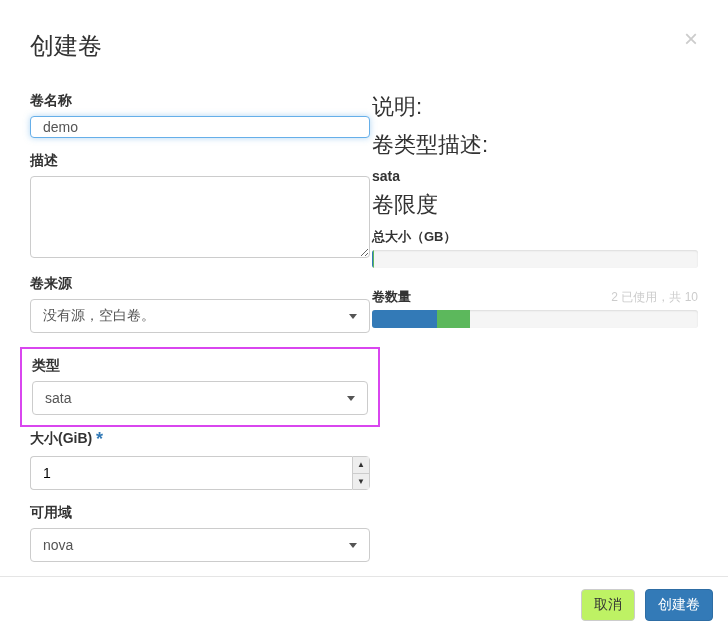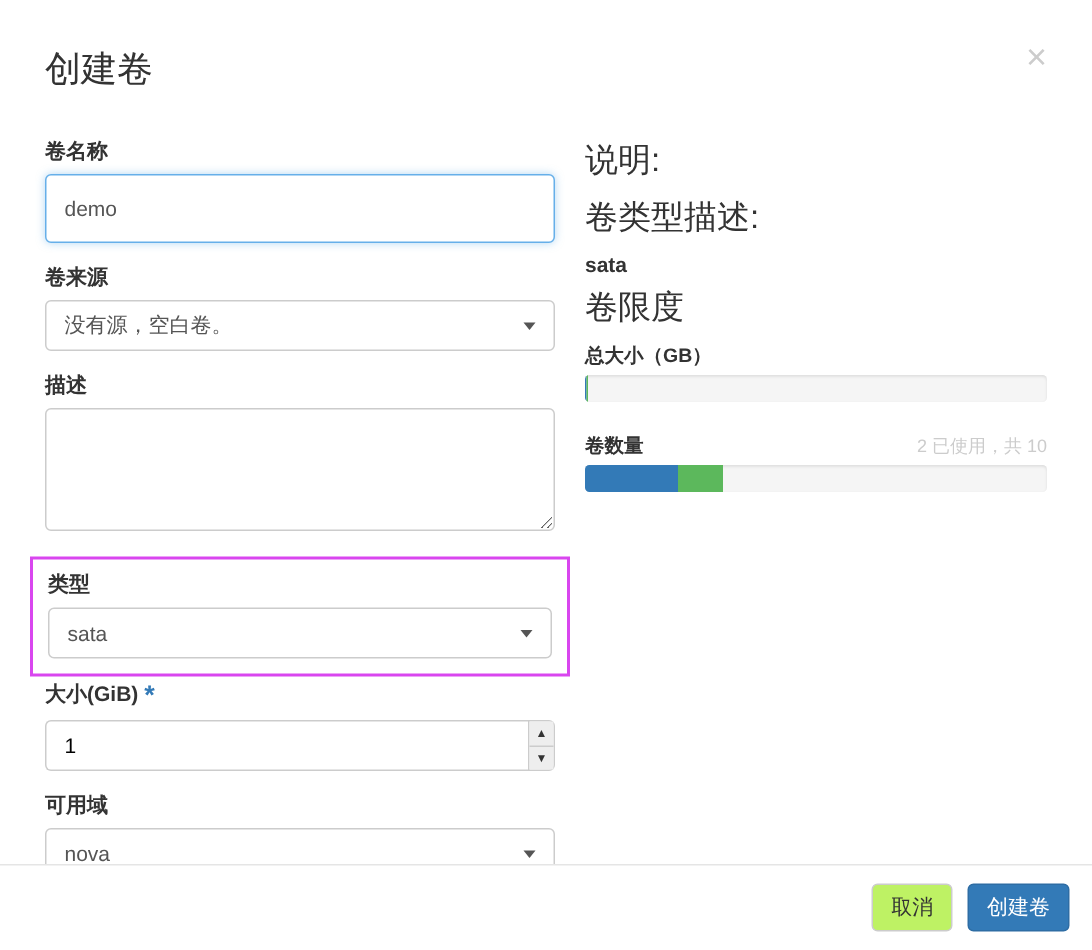--- a/index.html
+++ b/index.html
@@ -35,40 +35,40 @@
       font-size: 24px;
       color: #ccc;
       cursor: pointer;
       background: none;
       border: none;
       line-height: 1;
     }
     .modal-body {
       padding: 15px;
       display: flex;
-      gap: 20px;
+      gap: 2px;
     }
     .left-col {
       flex: 0 0 340px;
     }
     .right-col {
       flex: 1;
     }
     .form-group {
       margin-bottom: 14px;
     }
     .form-label {
       font-weight: bold;
       margin-bottom: 6px;
       display: block;
       color: #333;
     }
     .form-control {
       width: 100%;
-      height: 46px;
+      height: 22px;
       padding: 6px 12px;
       font-size: 14px;
       border: 1px solid #ccc;
       border-radius: 4px;
       background: #fff;
       color: #555;
     }
     .form-control.focused {
       border-color: #66afe9;
       box-shadow: 0 0 6px rgba(102,175,233,0.5);
@@ -243,32 +243,32 @@
   </div>
 
   <div class="modal-body">
     <div class="left-col">
       <div class="form-group">
         <label class="form-label">卷名称</label>
         <input type="text" class="form-control focused" value="demo" style="">
       </div>
 
       <div class="form-group">
+        <label class="form-label">描述</label>
+        <textarea class="textarea" style=""></textarea>
+      </div>
+
+      <div class="form-group">
         <label class="form-label">卷来源</label>
         <div class="select-wrap">
           <div class="select-display">
             <span>没有源，空白卷。</span>
             <span class="caret"></span>
           </div>
         </div>
-      </div>
-
-      <div class="form-group">
-        <label class="form-label">描述</label>
-        <textarea class="textarea" style=""></textarea>
       </div>
 
       <div class="highlighted">
         <div class="form-group">
           <label class="form-label">类型</label>
           <div class="select-wrap">
             <div class="select-display">
               <span>sata</span>
               <span class="caret"></span>
             </div>

